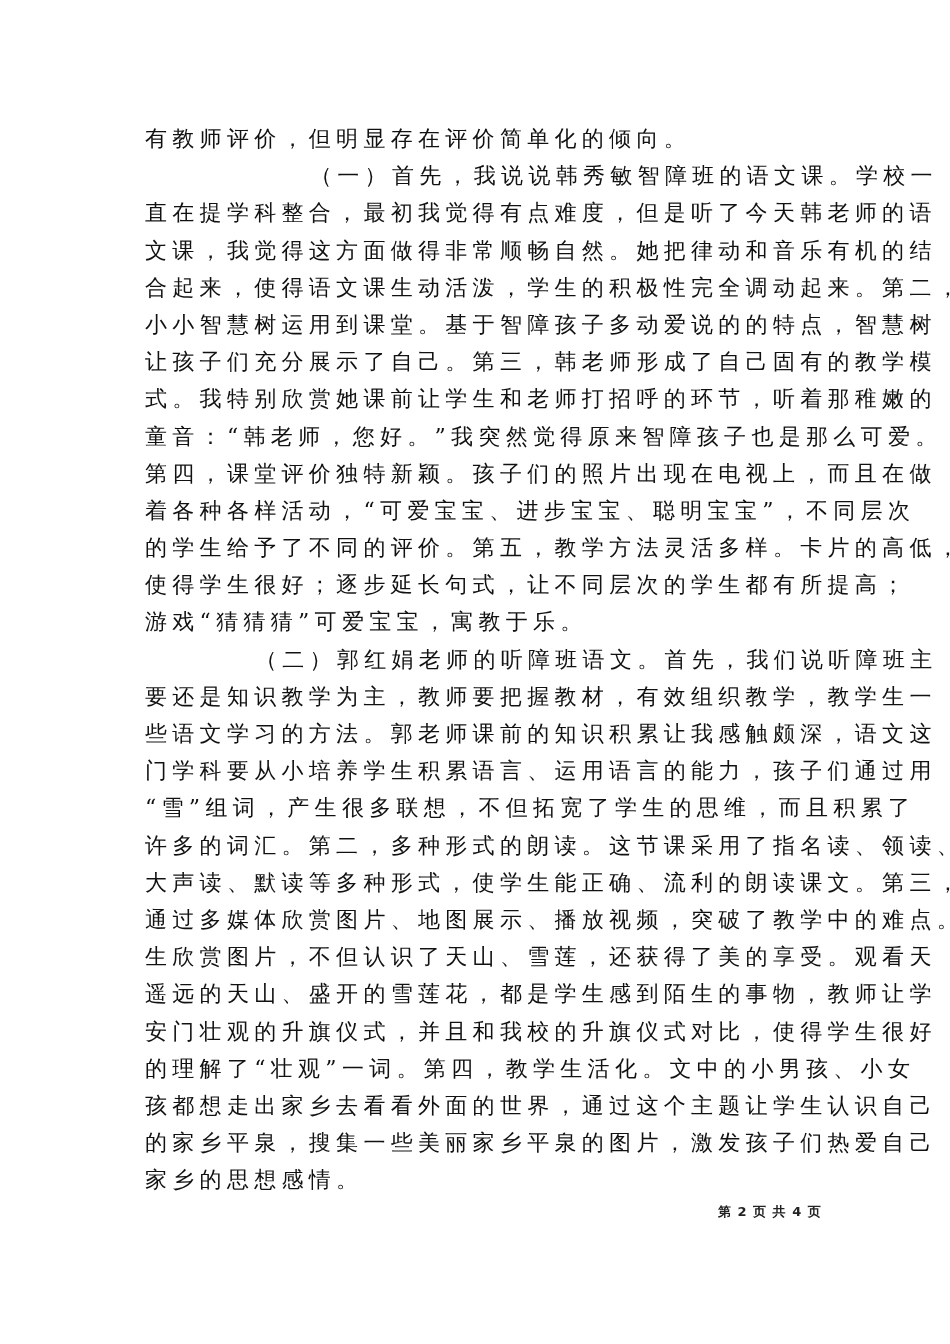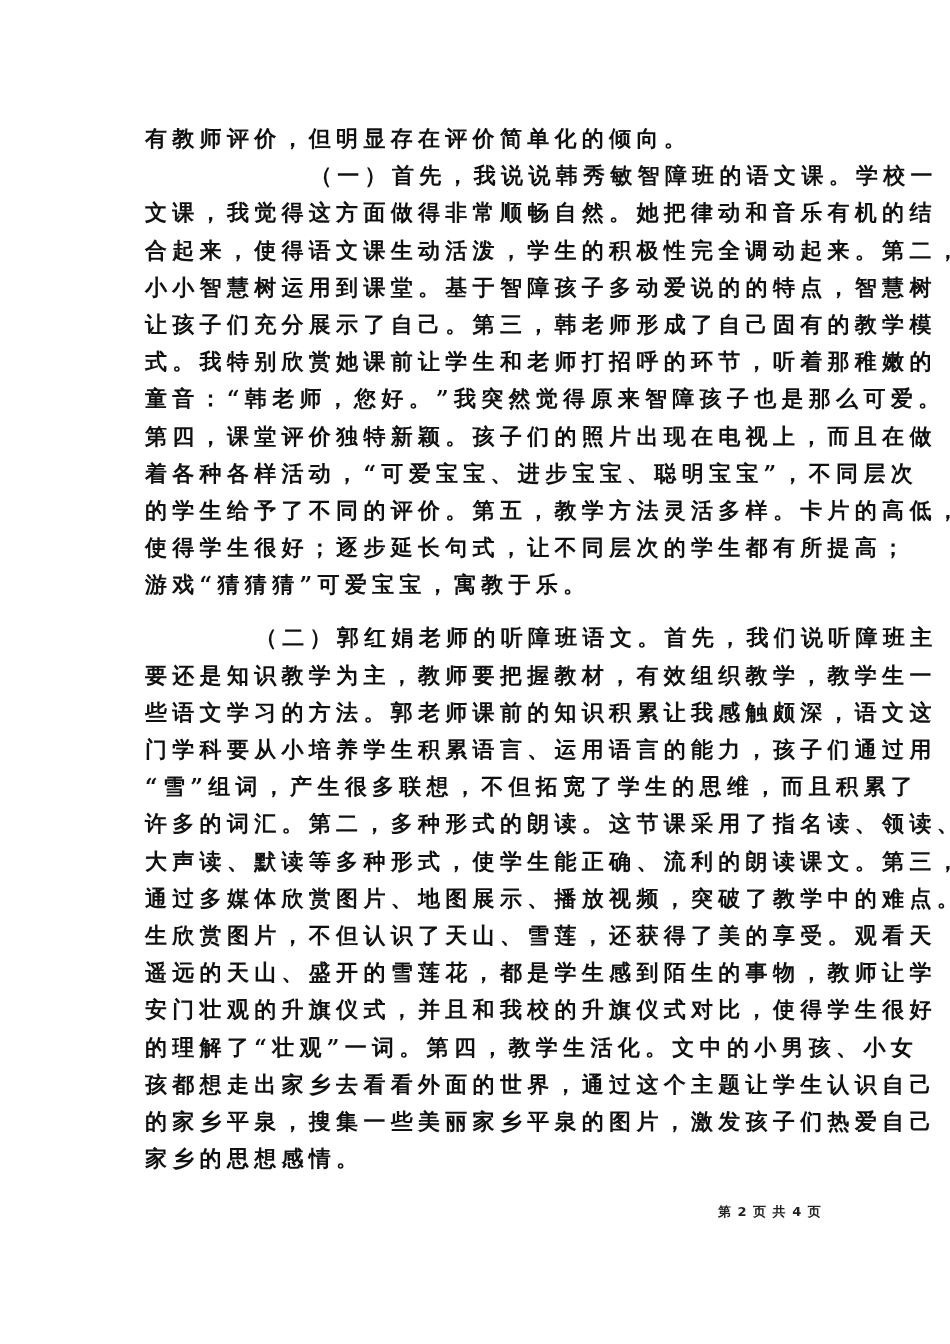--- a/index.html
+++ b/index.html
@@ -30,53 +30,53 @@
       width: 670px;
     }
     .line {
       display: block;
       height: 37.2px;
       line-height: 37.2px;
       font-size: 22px;
       letter-spacing: 5.3px;
       white-space: nowrap;
       color: #111111;
-      font-weight: bold;
     }
     .footer {
       position: absolute;
       left: 718px;
       top: 1203px;
       font-family: "DejaVu Sans", "Liberation Sans", sans-serif;
       font-size: 13px;
       color: #222222;
       letter-spacing: 1px;
       white-space: nowrap;
       font-weight: bold;
     }
   </style>
 </head>
 <body>
 
 <div class="page">
   <div class="body-text">
     <span class="line">有教师评价，但明显存在评价简单化的倾向。</span>
     <span class="line" style="padding-left: 165px;">（一）首先，我说说韩秀敏智障班的语文课。学校一</span>
+    <span class="line">直在提学科整合，最初我觉得有点难度，但是听了今天韩老师的语</span>
     <span class="line">文课，我觉得这方面做得非常顺畅自然。她把律动和音乐有机的结</span>
     <span class="line">合起来，使得语文课生动活泼，学生的积极性完全调动起来。第二，</span>
     <span class="line">小小智慧树运用到课堂。基于智障孩子多动爱说的的特点，智慧树</span>
     <span class="line">让孩子们充分展示了自己。第三，韩老师形成了自己固有的教学模</span>
     <span class="line">式。我特别欣赏她课前让学生和老师打招呼的环节，听着那稚嫩的</span>
     <span class="line">童音：“韩老师，您好。”我突然觉得原来智障孩子也是那么可爱。</span>
     <span class="line">第四，课堂评价独特新颖。孩子们的照片出现在电视上，而且在做</span>
     <span class="line">着各种各样活动，“可爱宝宝、进步宝宝、聪明宝宝”，不同层次</span>
     <span class="line">的学生给予了不同的评价。第五，教学方法灵活多样。卡片的高低，</span>
     <span class="line">使得学生很好；逐步延长句式，让不同层次的学生都有所提高；</span>
     <span class="line">游戏“猜猜猜”可爱宝宝，寓教于乐。</span>
-    <span class="line" style="padding-left: 110px; margin-top: 16px;">（二）郭红娟老师的听障班语文。首先，我们说听障班主</span>
+    <span class="line" style="padding-left: 110px;">（二）郭红娟老师的听障班语文。首先，我们说听障班主</span>
     <span class="line">要还是知识教学为主，教师要把握教材，有效组织教学，教学生一</span>
     <span class="line">些语文学习的方法。郭老师课前的知识积累让我感触颇深，语文这</span>
     <span class="line">门学科要从小培养学生积累语言、运用语言的能力，孩子们通过用</span>
     <span class="line">“雪”组词，产生很多联想，不但拓宽了学生的思维，而且积累了</span>
     <span class="line">许多的词汇。第二，多种形式的朗读。这节课采用了指名读、领读、</span>
     <span class="line">大声读、默读等多种形式，使学生能正确、流利的朗读课文。第三，</span>
     <span class="line">通过多媒体欣赏图片、地图展示、播放视频，突破了教学中的难点。</span>
     <span class="line">生欣赏图片，不但认识了天山、雪莲，还获得了美的享受。观看天</span>
     <span class="line">遥远的天山、盛开的雪莲花，都是学生感到陌生的事物，教师让学</span>
     <span class="line">安门壮观的升旗仪式，并且和我校的升旗仪式对比，使得学生很好</span>

